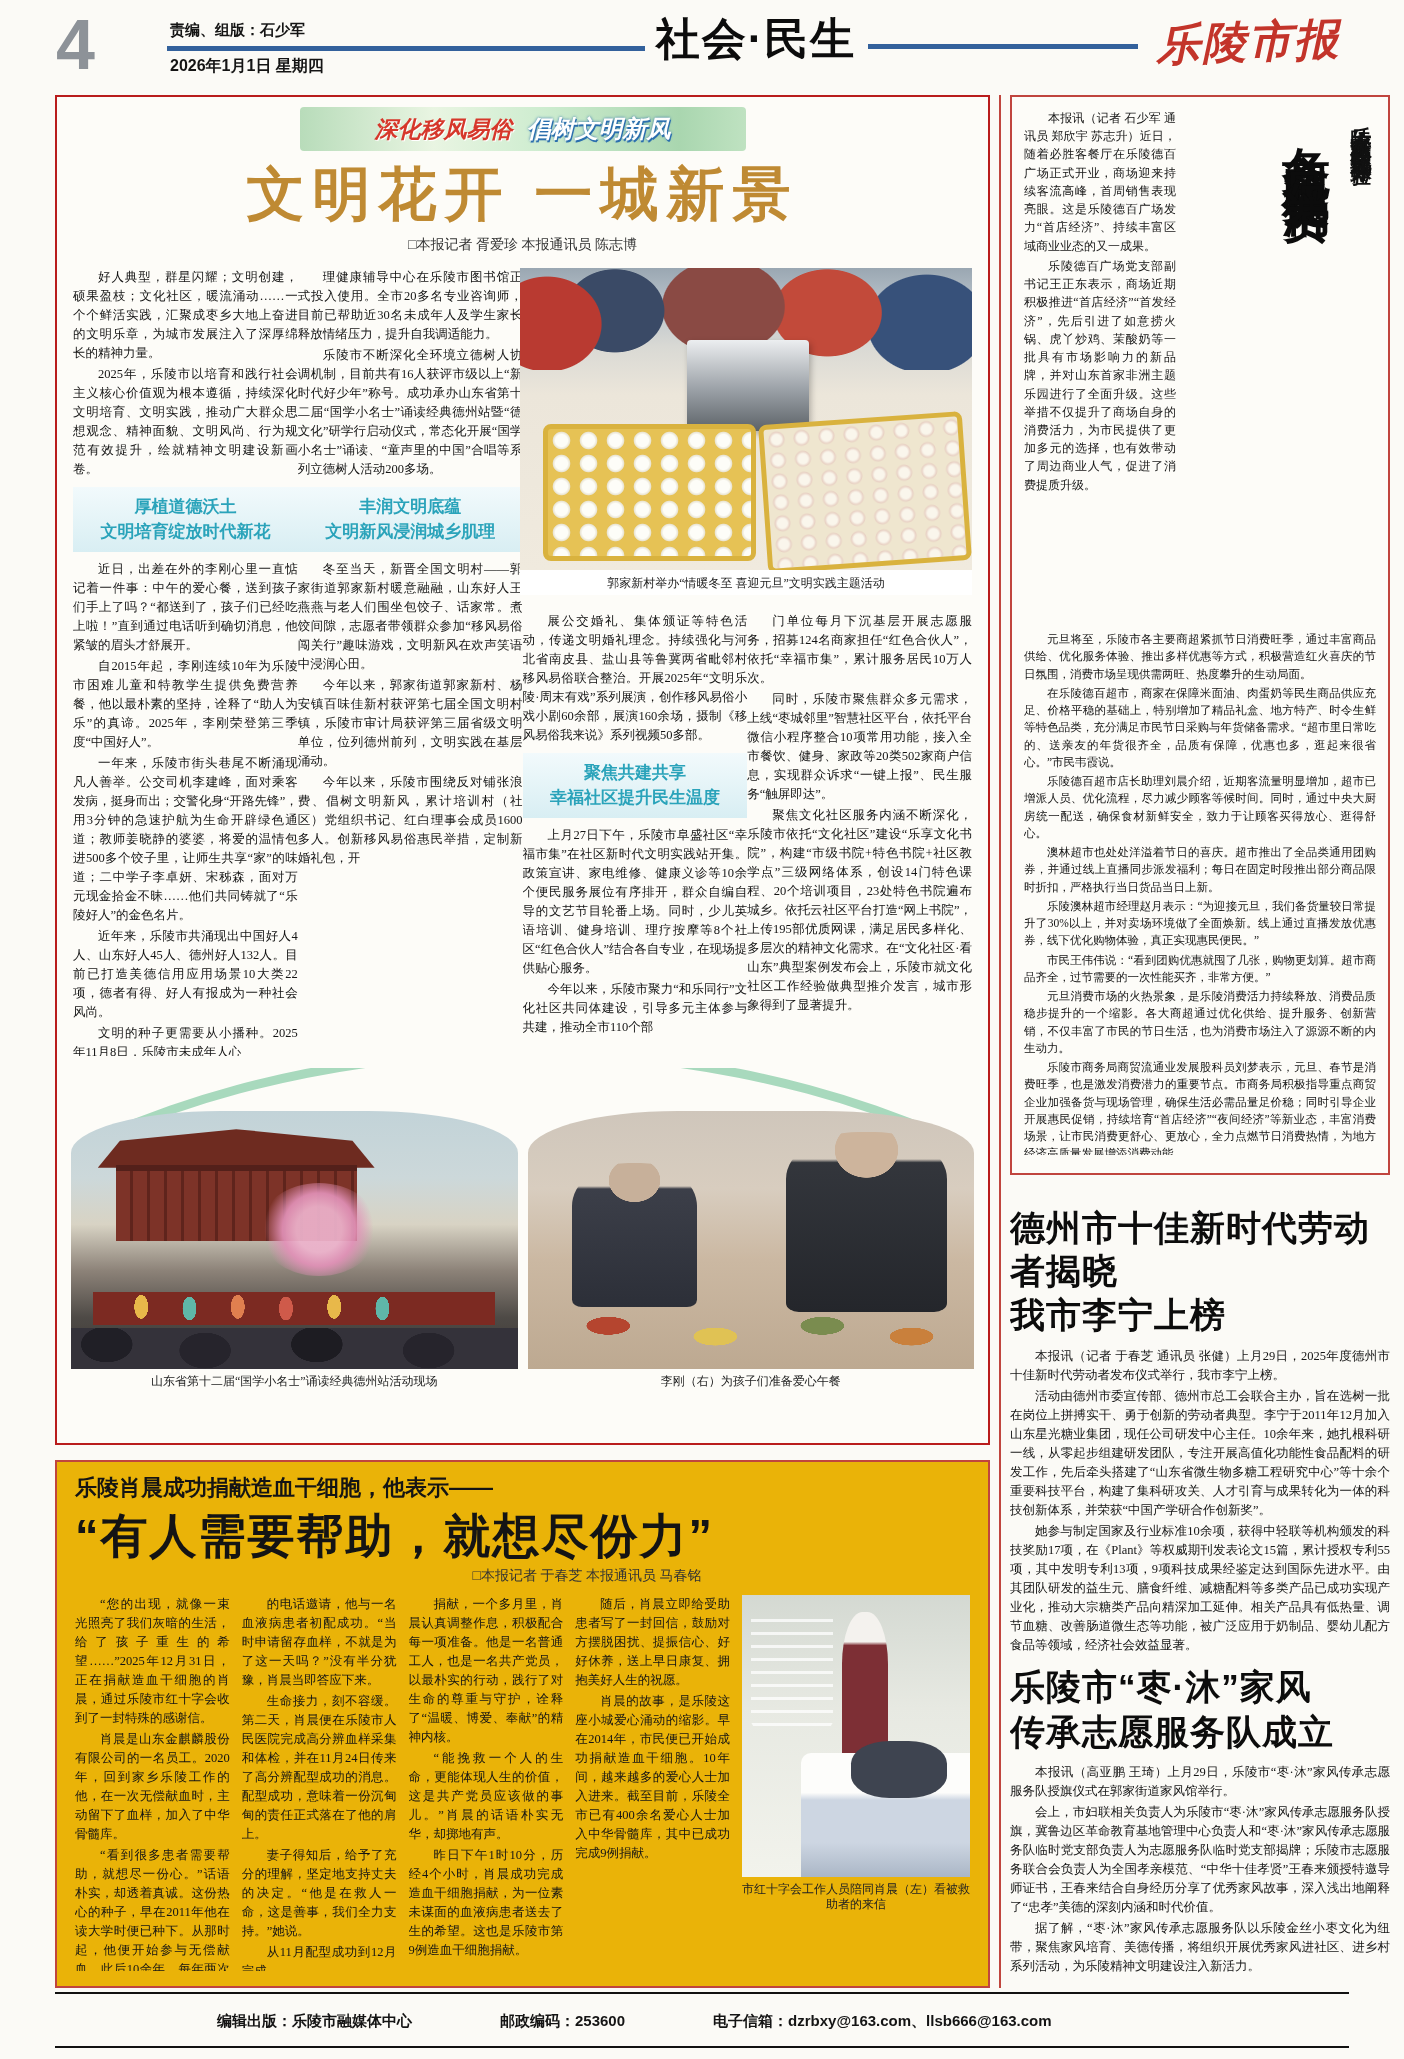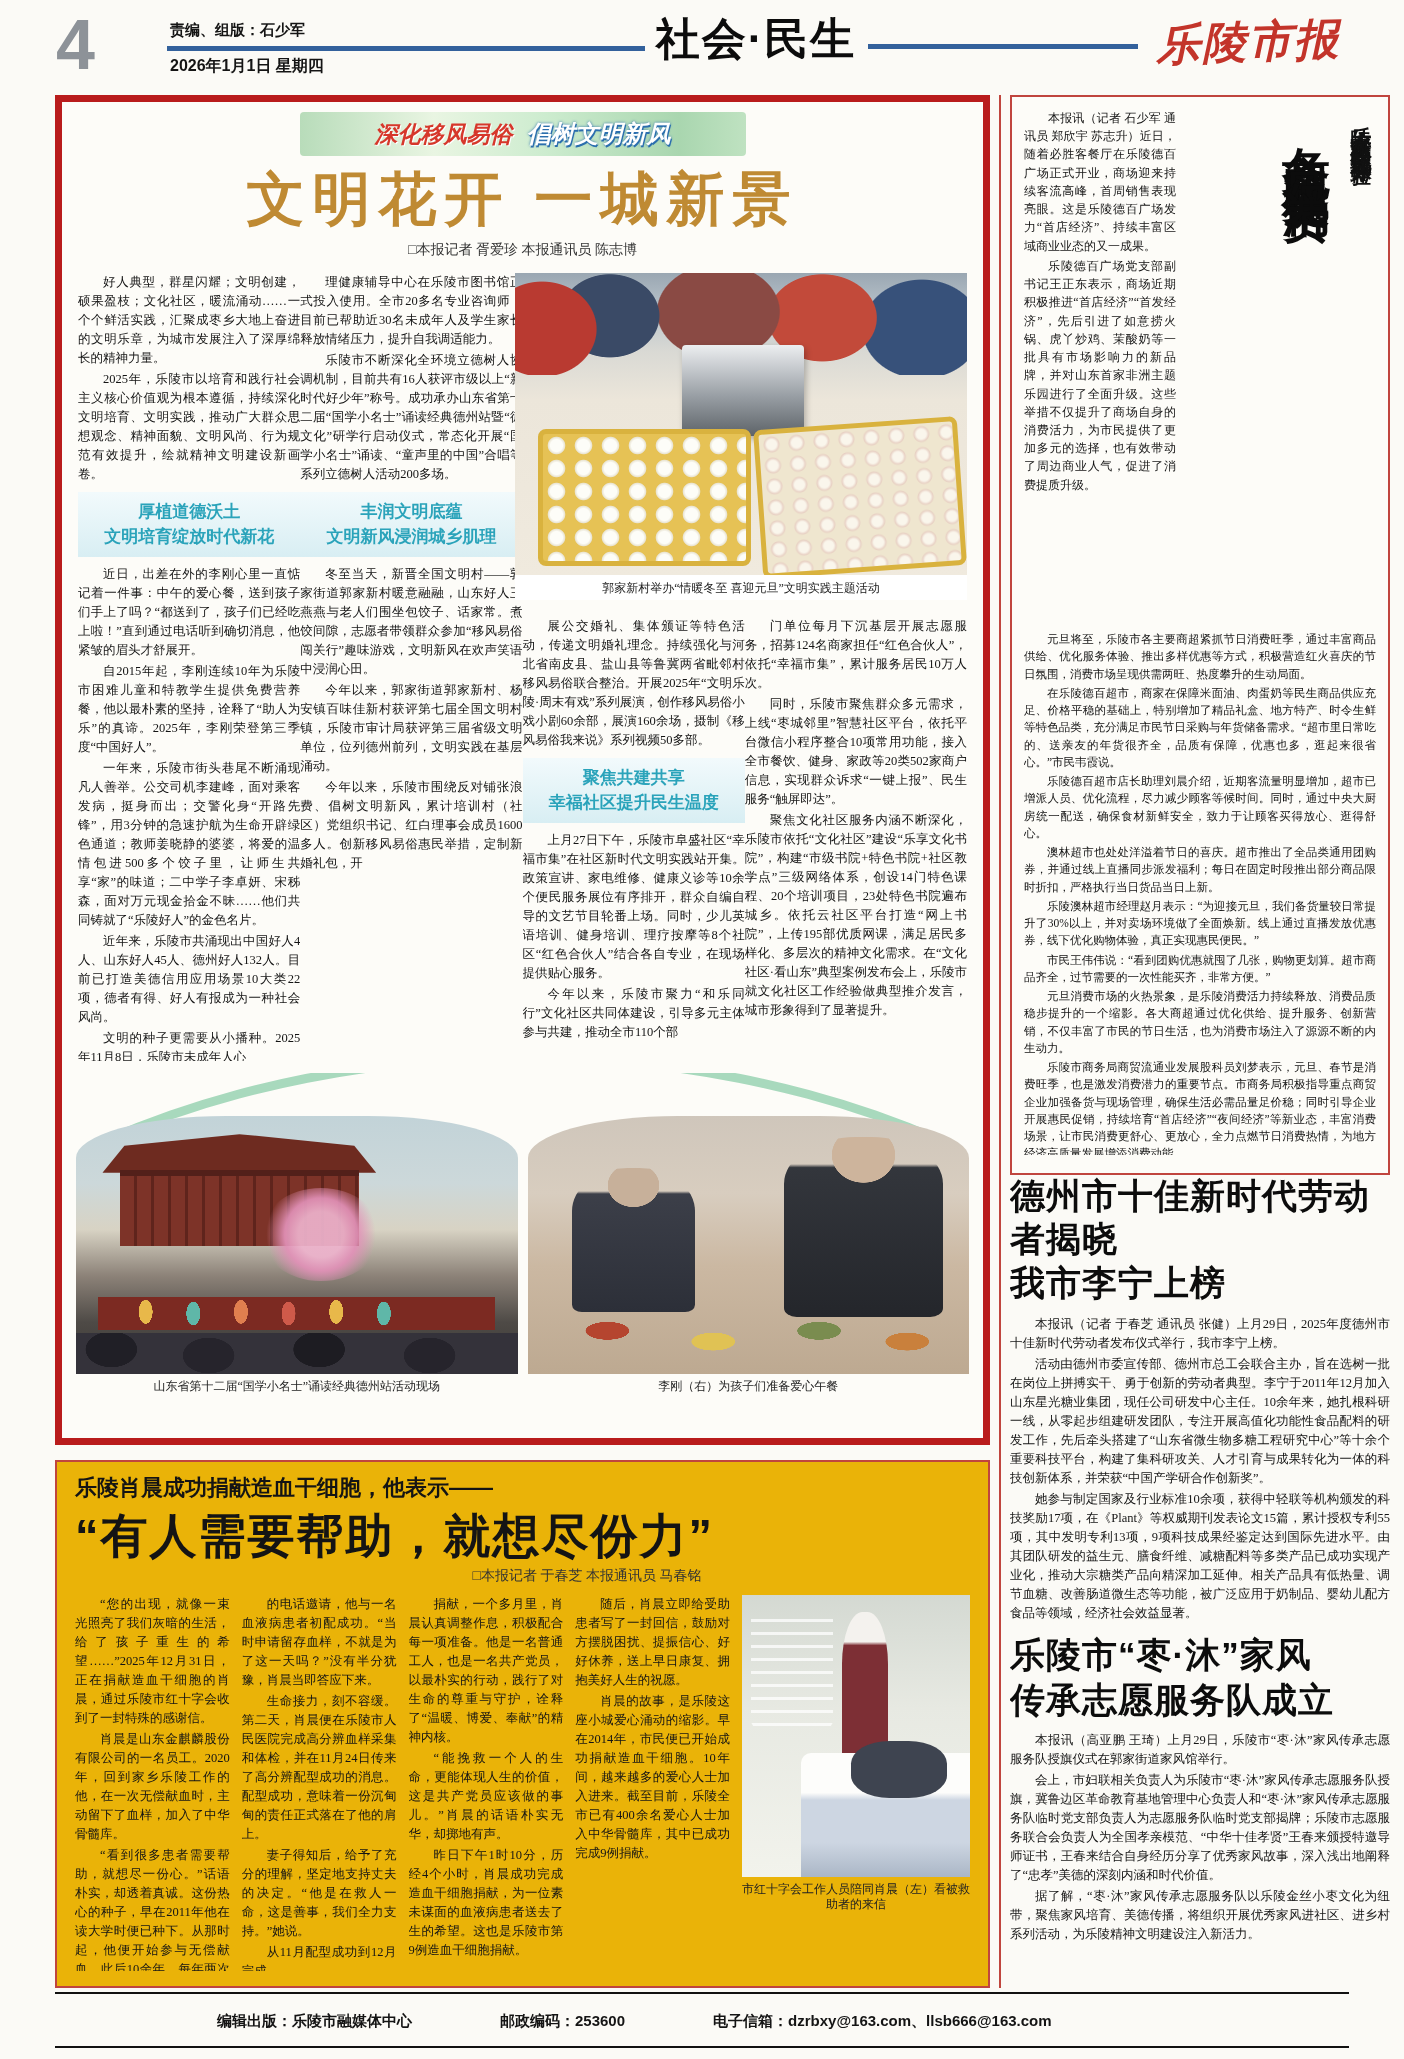--- a/index.html
+++ b/index.html
@@ -13,21 +13,21 @@
   .hrule.l{left:167px;top:46px;width:478px;}
   .hrule.r{left:868px;top:44px;width:270px;}
   .section-title{position:absolute;left:648px;top:6px;width:216px;text-align:center;
        font:900 44px/1.5 "Liberation Sans",sans-serif;letter-spacing:2px;color:#0c0c0c;}
   .brand{position:absolute;left:1156px;top:14px;font:900 44px/1.3 "Liberation Serif",serif;
        color:#c3342a;font-style:italic;transform:rotate(-2deg);letter-spacing:2px;}
   
   .bt{font-size:12.5px;line-height:1.52;text-align:justify;text-indent:2em;margin:0 0 2px;}
   .caption{font-size:12px;line-height:1.3;color:#222;text-align:center;font-family:"Liberation Serif",serif;}
   
-  .main-box{position:absolute;left:55px;top:95px;width:935px;height:1350px;border:7px solid #b91c1c;
+  .main-box{position:absolute;left:55px;top:95px;width:935px;height:1350px;border:2px solid #b91c1c;
        background:#fdfcf8;box-sizing:border-box;overflow:hidden;}
   .banner{width:446px;height:44px;margin:10px auto 4px;border-radius:4px;display:flex;align-items:center;
        justify-content:center;gap:14px;
        background:linear-gradient(90deg,#b8dcba,#e9f5e2 30%,#cdeccf 55%,#a9d6af 85%,#bfe2c1);}
   .banner .b1{font:900 23px/1 "Liberation Serif",serif;font-style:italic;color:#d6372b;
        text-shadow:1px 1px 0 #fff;}
   .banner .b2{font:900 24px/1 "Liberation Serif",serif;font-style:italic;color:#fff;
        text-shadow:0 0 3px #2c6fae,1px 2px 0 #2c6fae;}
   .m-head{margin:10px 0 2px;text-align:center;font:900 58px/1.15 "Liberation Sans",sans-serif;
        color:#bf8a33;letter-spacing:8px;}
@@ -123,21 +123,21 @@
   .super-box{border:2px solid #c0453e;box-sizing:border-box;height:1080px;padding:12px;overflow:hidden;background:#fdfcf8;}
   .super-top{display:flex;height:512px;gap:10px;}
   .super-intro{flex:0 0 152px;overflow:hidden;}
   .super-intro .bt{font-size:12px;}
   .super-head{flex:1;writing-mode:vertical-rl;text-orientation:upright;margin:0;
        font:900 48px/1.1 "Liberation Sans",sans-serif;letter-spacing:6px;text-align:start;color:#0c0c0c;}
   .super-kick{flex:0 0 34px;writing-mode:vertical-rl;text-orientation:upright;
        font:700 21px/1.4 "Liberation Sans",sans-serif;letter-spacing:3px;color:#111;}
   .super-rest{margin-top:10px;height:524px;overflow:hidden;}
   .super-rest .bt{font-size:11.5px;line-height:1.5;}
-  .lab-art{margin-top:0;height:445px;overflow:hidden;}
+  .lab-art{margin-top:32px;height:445px;overflow:hidden;}
   .art-head{margin:0 0 2px;font:900 35px/1.22 "Liberation Sans",sans-serif;letter-spacing:1px;color:#0c0c0c;}
   .lab-art .bt,.zm-art .bt{font-size:12.5px;}
   .lab-art .body,.zm-art .body{margin-top:10px;}
   .zm-art{margin-top:14px;height:340px;overflow:hidden;}
   
   .pfoot{position:absolute;left:55px;top:1992px;width:1294px;height:56px;border-top:2px solid #111;
        border-bottom:2px solid #111;display:flex;align-items:center;box-sizing:border-box;
        font:700 15px/1 "Liberation Sans",sans-serif;padding-left:162px;}
   .pfoot span{margin-right:88px;white-space:nowrap;}
 </style>

